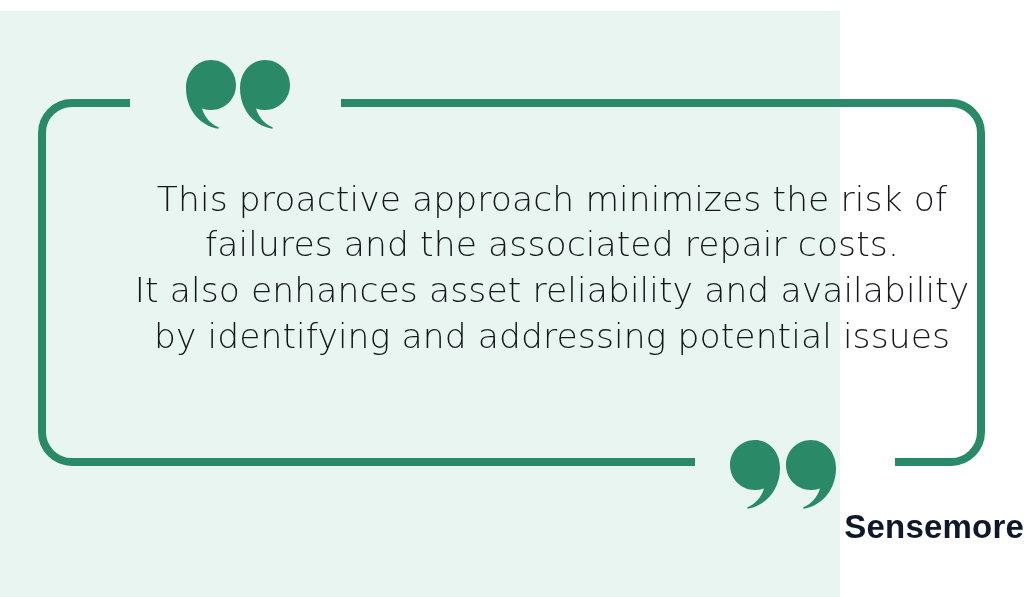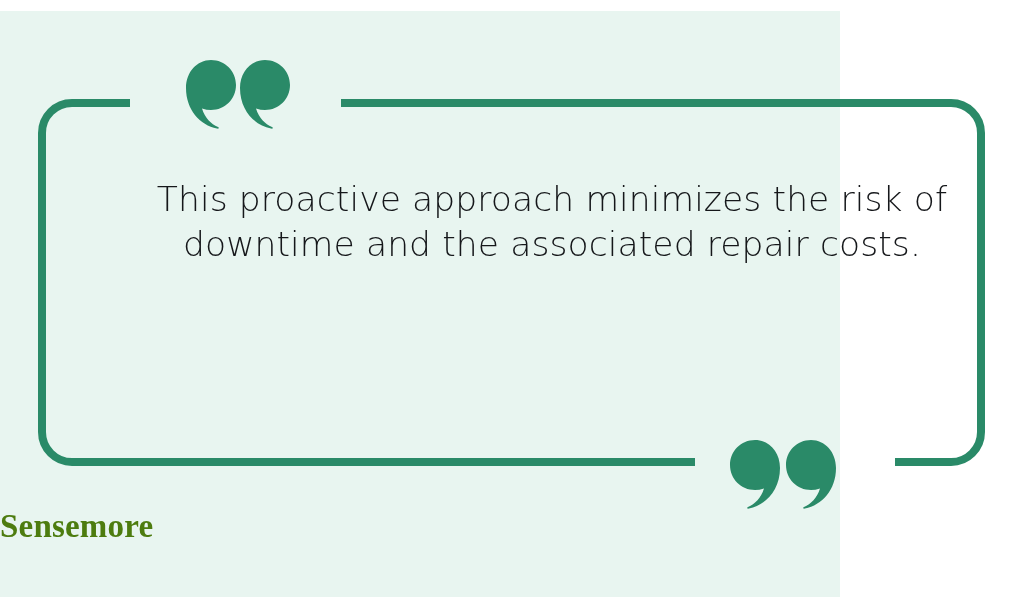--- a/index.html
+++ b/index.html
@@ -69,23 +69,23 @@
   #quote-text .quote-line {
     display: block;
   }
 
   
   #attribution {
     position: absolute;
     left: 0;
     top: 497px;
     width: 1024px;
-    text-align: left;
-    color: #4d7c0f;
-    font-family: Liberation Serif, serif;
+    text-align: right;
+    color: #0f172a;
+    font-family: Liberation Sans, sans-serif;
     font-size: 33px;
     font-weight: 700;
     letter-spacing: 0.2px;
   }
 </style>
 </head>
 <body>
 
 <div id="pullquote-card">
 
@@ -141,18 +141,20 @@
              C 0 39 11 50 25 50
              C 28 50 31 49.5 34 48.5
              C 31 58 25 64 18 67
              C 16.5 67.7 17 69 19 68.6
              C 36 65 50 50 50 28
              C 50 12 39 0 25 0 Z" fill="#2A8A68" transform="translate(58,2)"></path>
   </svg>
 
   <blockquote id="quote-text">
     <span class="quote-line">This proactive approach minimizes the risk of</span>
-    <span class="quote-line">downtime and the associated repair costs.</span>
+    <span class="quote-line">failures and the associated repair costs.</span>
+    <span class="quote-line">It also enhances asset reliability and availability</span>
+    <span class="quote-line">by identifying and addressing potential issues</span>
   </blockquote>
 
   <div id="attribution">Sensemore</div>
 
 </div>
 
 </body></html>

